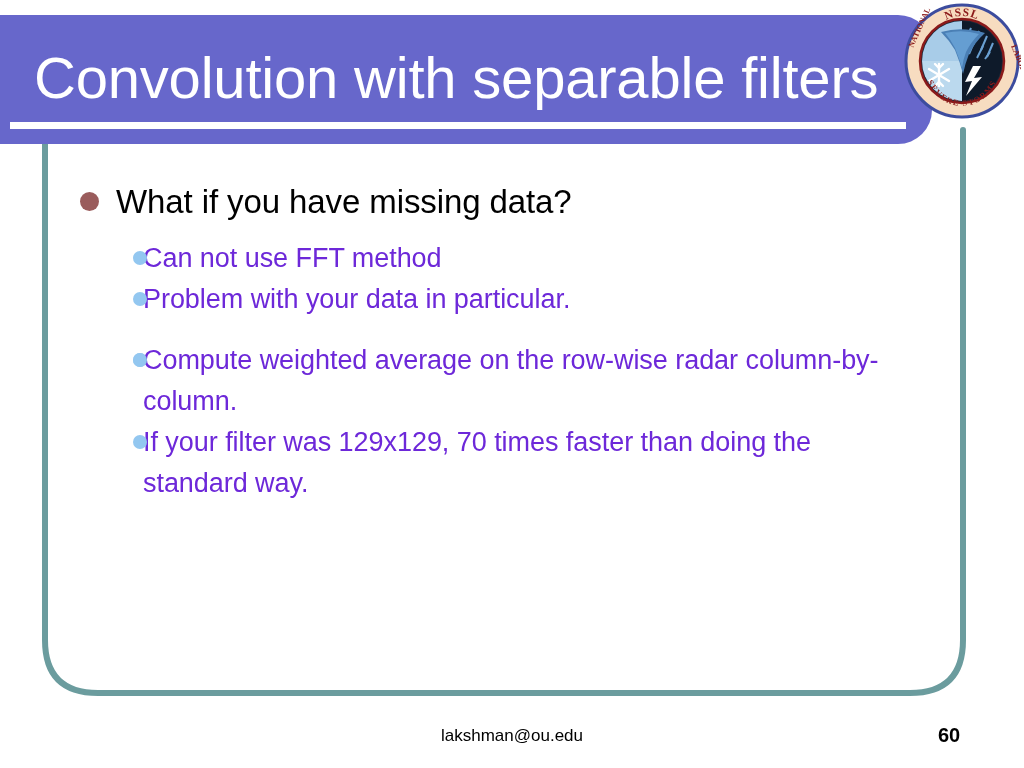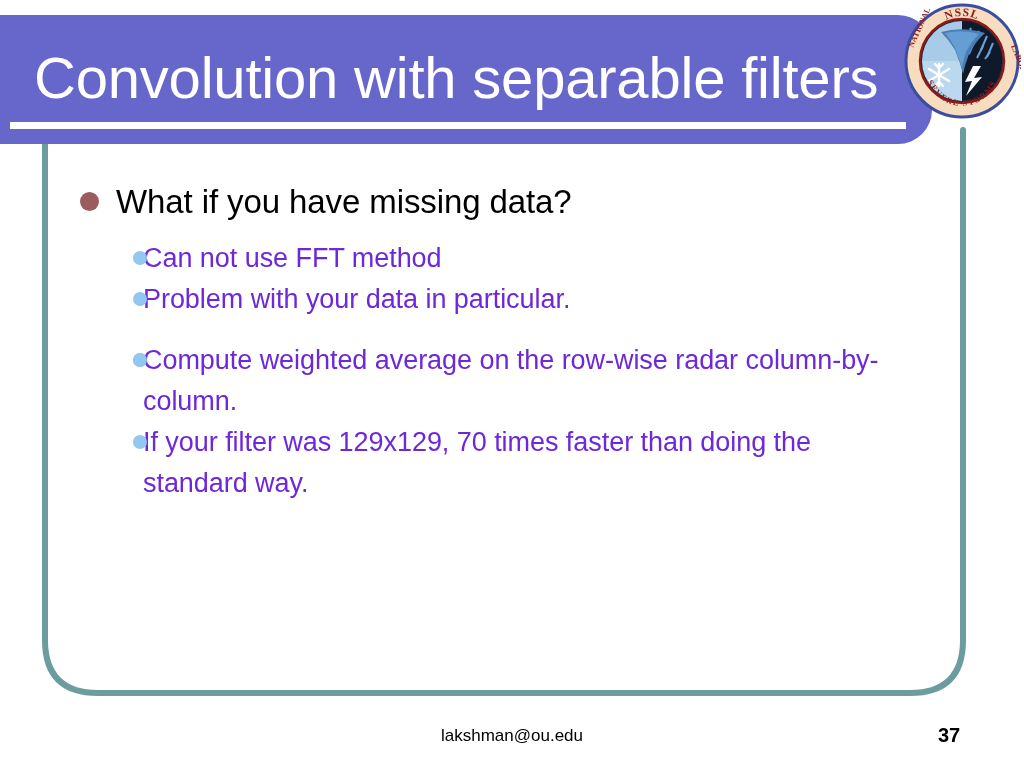--- a/index.html
+++ b/index.html
@@ -266,15 +266,15 @@
       <span class="btext">Compute weighted average on the row-wise radar column-by-column.</span>
     </div>
     <div class="bullet-row lvl2">
       <span class="marker"></span>
       <span class="btext">If your filter was 129x129, 70 times faster than doing the standard way.</span>
     </div>
 
   </div>
 
   <div class="footer-email">lakshman@ou.edu</div>
-  <div class="footer-page">37</div>
+  <div class="footer-page">60</div>
 
 </div>
 
 </body></html>

